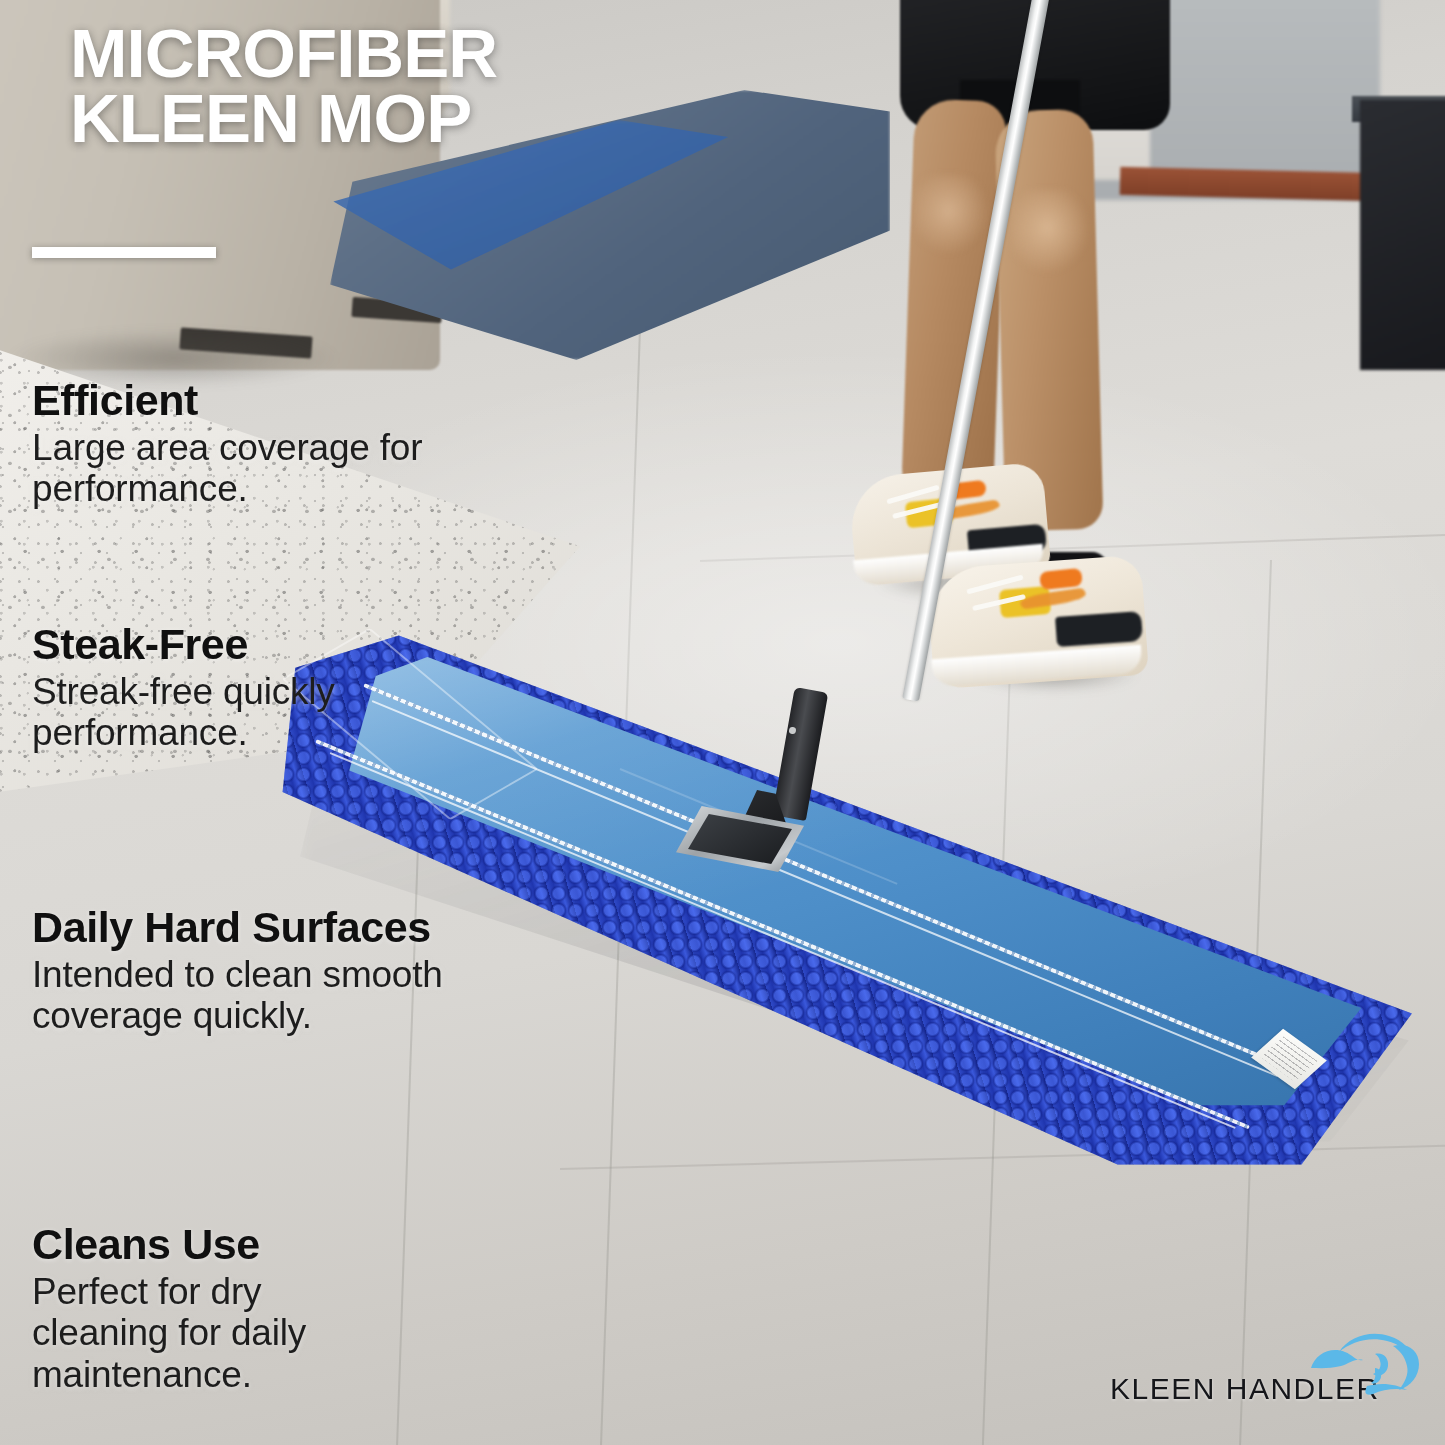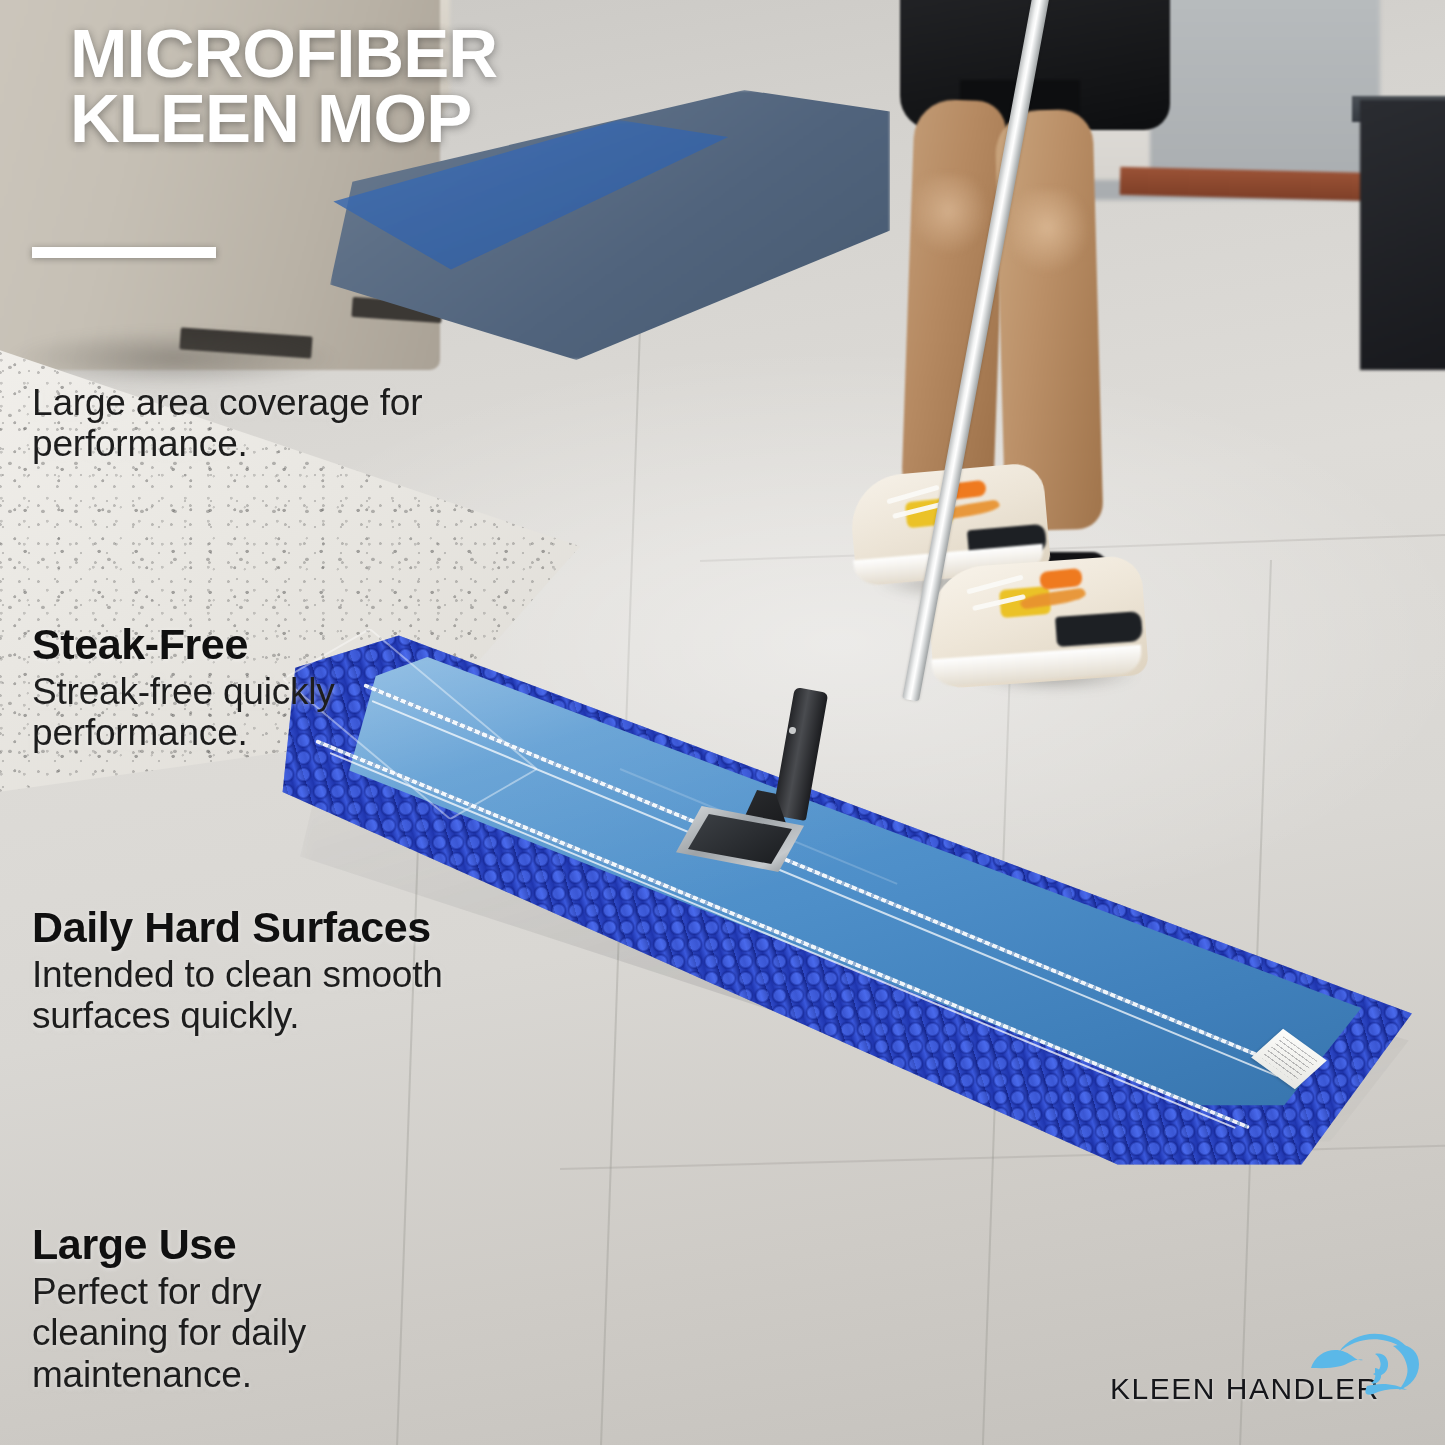--- a/index.html
+++ b/index.html
@@ -453,35 +453,36 @@
 
 <div class="overlay">
 
   <h1 class="title">
     <span class="title-line">MICROFIBER</span>
     <span class="title-line">KLEEN MOP</span>
   </h1>
   <div class="title-rule"></div>
 
   <div class="feature" id="feature-efficient">
+    <div class="f-head">Efficient</div>
     <div class="f-body">Large area coverage for performance.</div>
   </div>
 
   <div class="feature" id="feature-streak">
     <div class="f-head">Steak-Free</div>
     <div class="f-body">Streak-free quickly performance.</div>
   </div>
 
   <div class="feature" id="feature-hard">
     <div class="f-head">Daily Hard Surfaces</div>
-    <div class="f-body">Intended to clean smooth surfaces quickly.</div>
+    <div class="f-body">Intended to clean smooth coverage quickly.</div>
   </div>
 
   <div class="feature" id="feature-daily">
-    <div class="f-head">Large Use</div>
+    <div class="f-head">Cleans Use</div>
     <div class="f-body">Perfect for dry cleaning for daily maintenance.</div>
   </div>
 
   <div class="brand">
     <div class="brand-name">KLEEN HANDLER</div>
     <svg class="brand-mark" viewBox="0 0 118 78">
       <path d="M6 40 C10 26 26 18 40 24 C48 27 52 34 58 32 C50 30 44 36 36 38 C24 41 14 40 6 40 Z" fill="#5bb8e8"></path>
       <path d="M34 24 C44 8 66 2 84 8 C98 12 106 22 110 32 C104 24 94 16 82 13 C64 8 46 14 34 24 Z" fill="#5bb8e8"></path>
       <path d="M88 18 C102 14 114 22 114 36 C114 48 106 58 94 62 C100 54 104 46 102 38 C100 28 94 22 88 18 Z" fill="#5bb8e8"></path>
       <path d="M70 26 C78 24 84 30 83 38 C82 46 74 50 68 46 C74 44 77 38 75 33 C74 29 72 27 70 26 Z" fill="#5bb8e8"></path>

